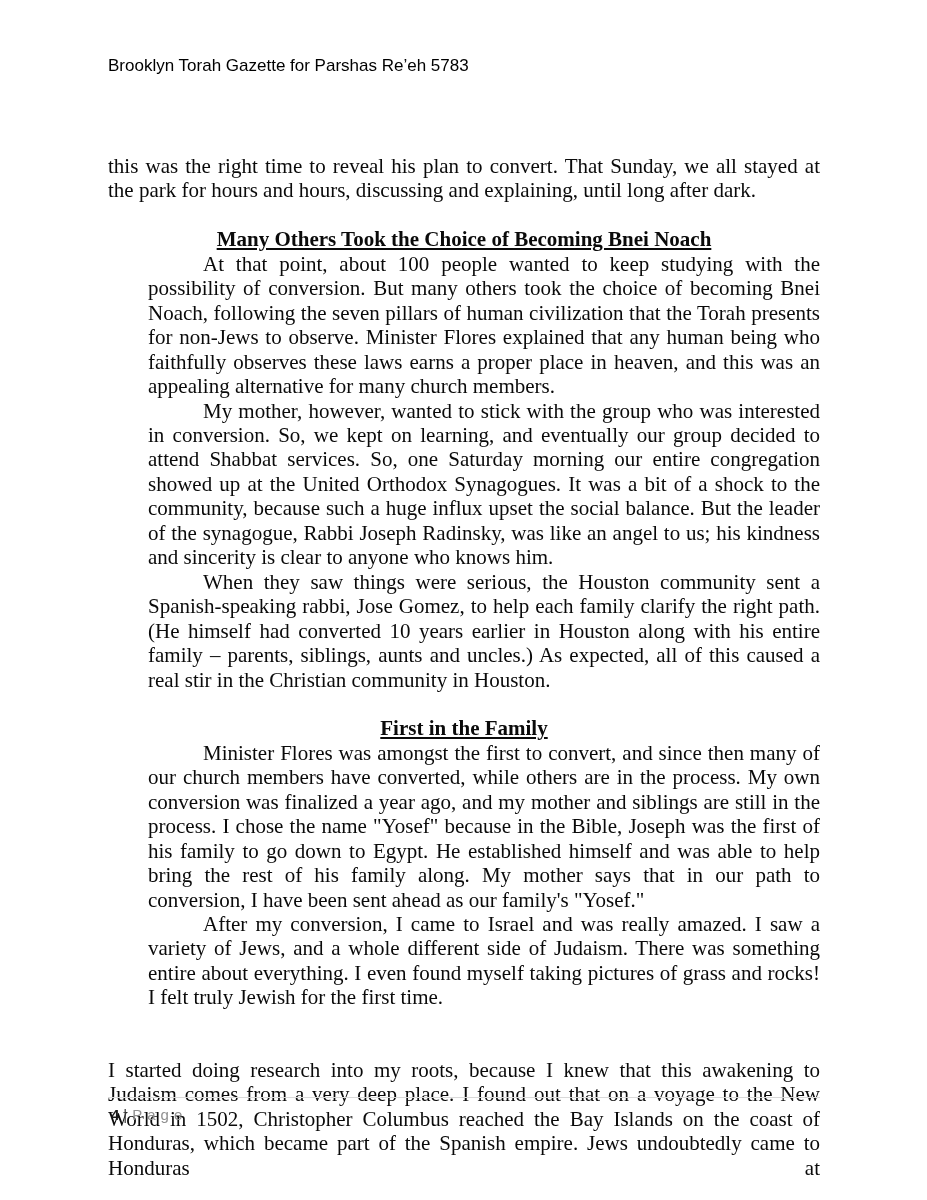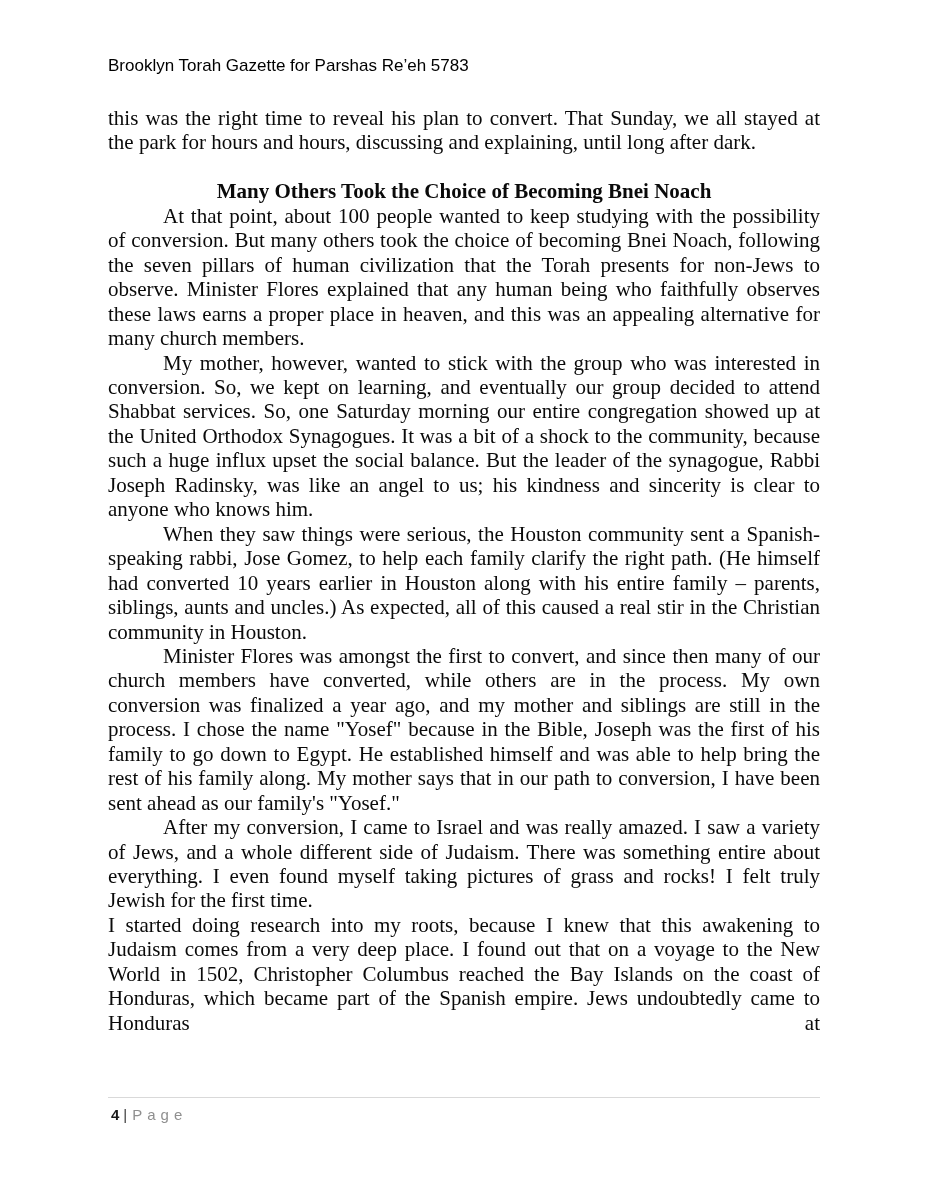--- a/index.html
+++ b/index.html
@@ -33,31 +33,32 @@
     font-family: "Liberation Serif", serif;
     font-size: 21px;
     line-height: 24.45px;
     color: #0a0a0a;
   }
   .para {
     margin: 0;
     text-align: justify;
     text-align-last: left;
   }
-  .para.indent { text-indent: 55px; }
-  .para.noindent { text-indent: 0; }
+  .para.indent { text-indent: 55px; margin-left: 40px; }
+  .para.noindent { text-indent: 0; margin-top: 48px; }
   .para.continues { text-align-last: justify; }
   .section-heading {
     margin: 24.45px 0 0 0;
     font-family: "Liberation Serif", serif;
     font-size: 21px;
     line-height: 24.45px;
     font-weight: bold;
     text-align: center;
     color: #0a0a0a;
+    text-decoration: underline;
   }
   .footer-rule {
     position: absolute;
     top: 1097px;
     left: 108px;
     width: 712px;
     height: 0;
     border-top: 1px solid #d9d9d9;
   }
   .doc-footer {
@@ -93,20 +94,21 @@
     <p class="para noindent">this was the right time to reveal his plan to convert. That Sunday, we all stayed at the park for hours and hours, discussing and explaining, until long after dark.</p>
 
     <h2 class="section-heading">Many Others Took the Choice of Becoming Bnei Noach</h2>
 
     <p class="para indent">At that point, about 100 people wanted to keep studying with the possibility of conversion. But many others took the choice of becoming Bnei Noach, following the seven pillars of human civilization that the Torah presents for non-Jews to observe. Minister Flores explained that any human being who faithfully observes these laws earns a proper place in heaven, and this was an appealing alternative for many church members.</p>
 
     <p class="para indent">My mother, however, wanted to stick with the group who was interested in conversion. So, we kept on learning, and eventually our group decided to attend Shabbat services. So, one Saturday morning our entire congregation showed up at the United Orthodox Synagogues. It was a bit of a shock to the community, because such a huge influx upset the social balance. But the leader of the synagogue, Rabbi Joseph Radinsky, was like an angel to us; his kindness and sincerity is clear to anyone who knows him.</p>
 
     <p class="para indent">When they saw things were serious, the Houston community sent a Spanish-speaking rabbi, Jose Gomez, to help each family clarify the right path. (He himself had converted 10 years earlier in Houston along with his entire family – parents, siblings, aunts and uncles.) As expected, all of this caused a real stir in the Christian community in Houston.</p>
 
+    <h2 class="section-heading">First in the Family</h2>
 
     <p class="para indent">Minister Flores was amongst the first to convert, and since then many of our church members have converted, while others are in the process. My own conversion was finalized a year ago, and my mother and siblings are still in the process. I chose the name "Yosef" because in the Bible, Joseph was the first of his family to go down to Egypt. He established himself and was able to help bring the rest of his family along. My mother says that in our path to conversion, I have been sent ahead as our family's "Yosef."</p>
 
     <p class="para indent">After my conversion, I came to Israel and was really amazed. I saw a variety of Jews, and a whole different side of Judaism. There was something entire about everything. I even found myself taking pictures of grass and rocks! I felt truly Jewish for the first time.</p>
 
 
     <p class="para noindent continues">I started doing research into my roots, because I knew that this awakening to Judaism comes from a very deep place. I found out that on a voyage to the New World in 1502, Christopher Columbus reached the Bay Islands on the coast of Honduras, which became part of the Spanish empire. Jews undoubtedly came to Honduras at</p>
   </div>
 
   <div class="footer-rule"></div>

